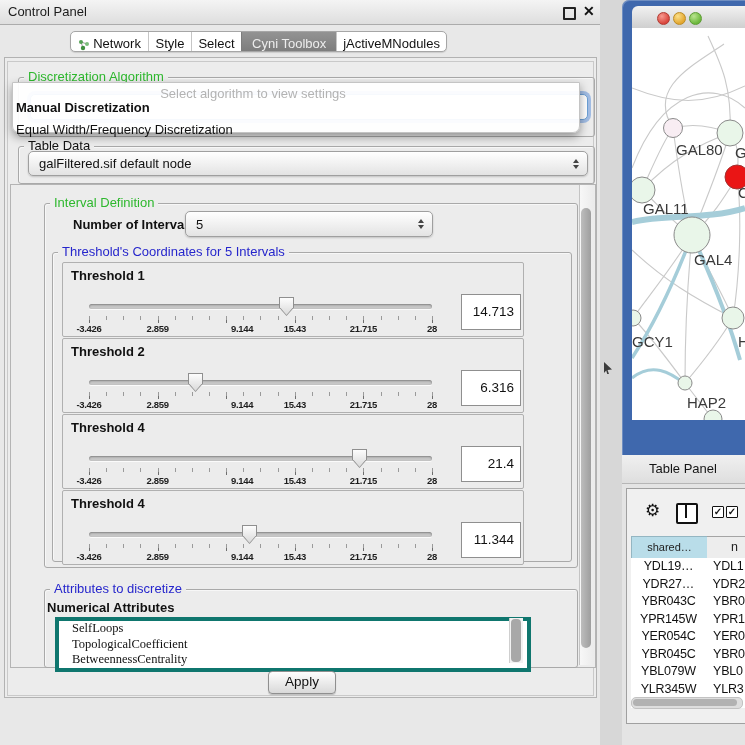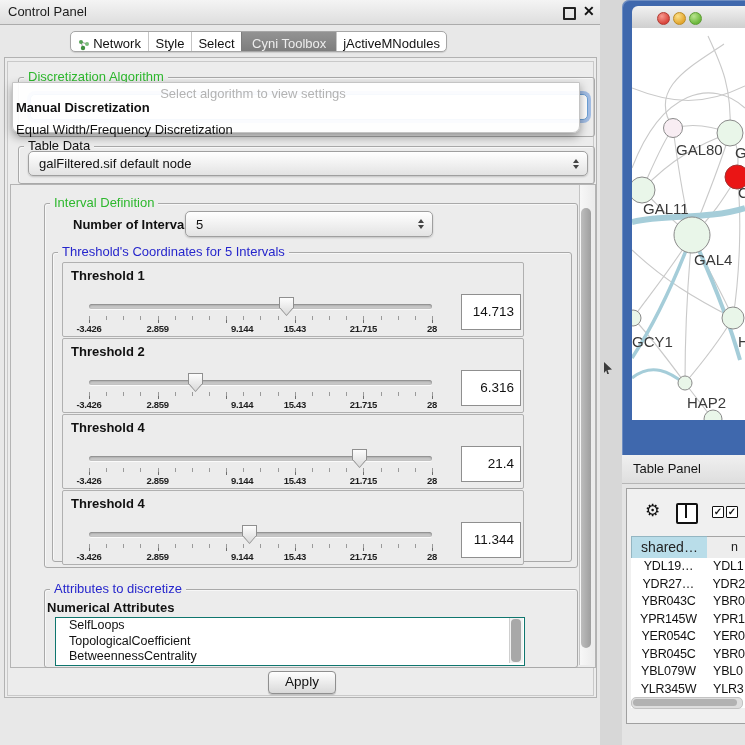--- a/index.html
+++ b/index.html
@@ -68,21 +68,21 @@
   .ticks-major{position:absolute;left:26px;top:53px;width:344px;height:7px;
          background:repeating-linear-gradient(to right,#6e6e6e 0 1px,transparent 1px 68.6px);}
   .ticklabels{position:absolute;left:26px;top:60px;width:343px;height:12px;}
   .ticklabels span{position:absolute;transform:translateX(-50%);font-size:9.5px;font-weight:bold;
          letter-spacing:-0.3px;color:#1d1d1d;white-space:nowrap;}
   .tl0{left:0;} .tl1{left:20%;} .tl2{left:40%;padding-left:32px;} .tl3{left:60%;} .tl4{left:80%;} .tl5{left:100%;}
   .valuebox{position:absolute;left:398px;top:31px;width:52px;height:34px;border:1px solid #8f8f8f;background:#fff;
          font-size:13.5px;text-align:right;line-height:34px;padding-right:6px;}
 
   
-  #attr-list{left:55px;top:617px;width:468px;height:47px;background:#fff;border:1px solid #0f766e;overflow:hidden;}
+  #attr-list{left:55px;top:617px;width:468px;height:47px;background:#fff;border:4px solid #0f766e;overflow:hidden;font-family:Liberation Serif, serif;}
   .li{padding-left:13px;font-size:12.5px;line-height:15.5px;white-space:nowrap;}
   #attr-scroll{left:509px;top:618px;width:13px;height:45px;background:#f2f2f2;border-left:1px solid #cfcfcf;}
   #attr-thumb{left:511px;top:619px;width:10px;height:43px;border-radius:4px;background:#a8a8a8;}
 
   #apply-btn{left:268px;top:671px;width:66px;height:21px;border:1px solid #8f8f8f;border-radius:4px;
          background:linear-gradient(#fefefe,#d9d9d9);box-shadow:0 1px 1px rgba(0,0,0,.2);
          text-align:center;line-height:20px;font-size:13.5px;}
 
   
   #desktop-strip{left:600px;top:0;width:22px;height:745px;background:#d7d7d7;}
@@ -105,21 +105,21 @@
           border-bottom:1px solid #b6b6b6;}
   #tp-title{left:633px;top:461px;font-size:13px;color:#151515;}
   #tp-box{left:626px;top:488px;width:119px;height:234px;border:1px solid #a0a0a0;background:#f0f0f0;}
   #gear{left:645px;top:501px;font-size:17px;color:#111;line-height:20px;}
   #cols-icon{left:676px;top:503px;width:18px;height:17px;border:2px solid #111;border-radius:2px;background:#fff;}
   #cols-icon div{position:absolute;left:7px;top:0;width:2px;height:13px;background:#111;}
   .cb{position:absolute;top:506px;width:10px;height:10px;border:1.5px solid #111;border-radius:1px;background:#fff;
       font-size:10px;line-height:10px;font-weight:bold;text-align:center;color:#111;}
   #cb1{left:712px;} #cb2{left:726px;}
   #th1{left:631px;top:536px;width:75px;height:21px;background:#b9dde9;border:1px solid #94b6c2;
-       text-align:center;line-height:20px;font-size:14px;color:#222;}
+       text-align:center;line-height:20px;font-size:11px;color:#222;}
   #th2{left:707px;top:536px;width:38px;height:21px;background:#ededed;border-top:1px solid #a5a5a5;
        border-bottom:1px solid #a5a5a5;line-height:20px;font-size:12.5px;color:#222;padding-left:24px;}
   #tp-rows{left:631px;top:558px;width:114px;height:150px;background:#fff;overflow:hidden;}
   .trow{display:flex;height:17.5px;line-height:17.5px;font-size:12.5px;letter-spacing:-0.2px;}
   .tc1{width:75px;text-align:center;}
   .tc2{padding-left:7px;white-space:nowrap;}
   #hscroll{left:631px;top:697px;width:110px;height:10px;background:#dedede;border:1px solid #c2c2c2;border-radius:5px;}
   #hthumb{left:633px;top:699px;width:104px;height:7px;border-radius:4px;background:#b2b2b2;}
 </style>
 </head>
@@ -356,21 +356,21 @@
         <text x="62" y="237">GAL4</text>
         <text x="0" y="319">GCY1</text>
         <text x="106" y="319">H</text>
         <text x="55" y="380">HAP2</text>
       </g>
     </svg>
   </div>
 
   <div class="abs" id="table-panel"></div>
   <div class="abs" id="tp-header">
-    <span class="abs" id="tp-title" style="position:absolute;left:11px;top:6px;">Table Panel</span>
+    <span class="abs" id="tp-title" style="position:absolute;left:27px;top:6px;">Table Panel</span>
   </div>
   <div class="abs" id="tp-box"></div>
   <span class="abs" id="gear">⚙</span>
   <div class="abs" id="cols-icon">
       <div></div>
     </div>
   <span class="abs cb" id="cb1">✓</span>
   <span class="abs cb" id="cb2">✓</span>
 
   <div class="abs" id="th1">shared…</div>

